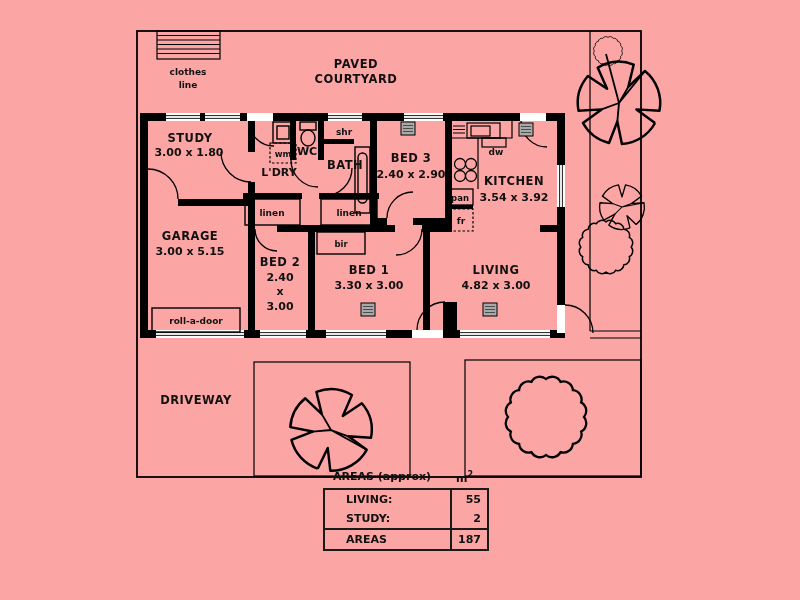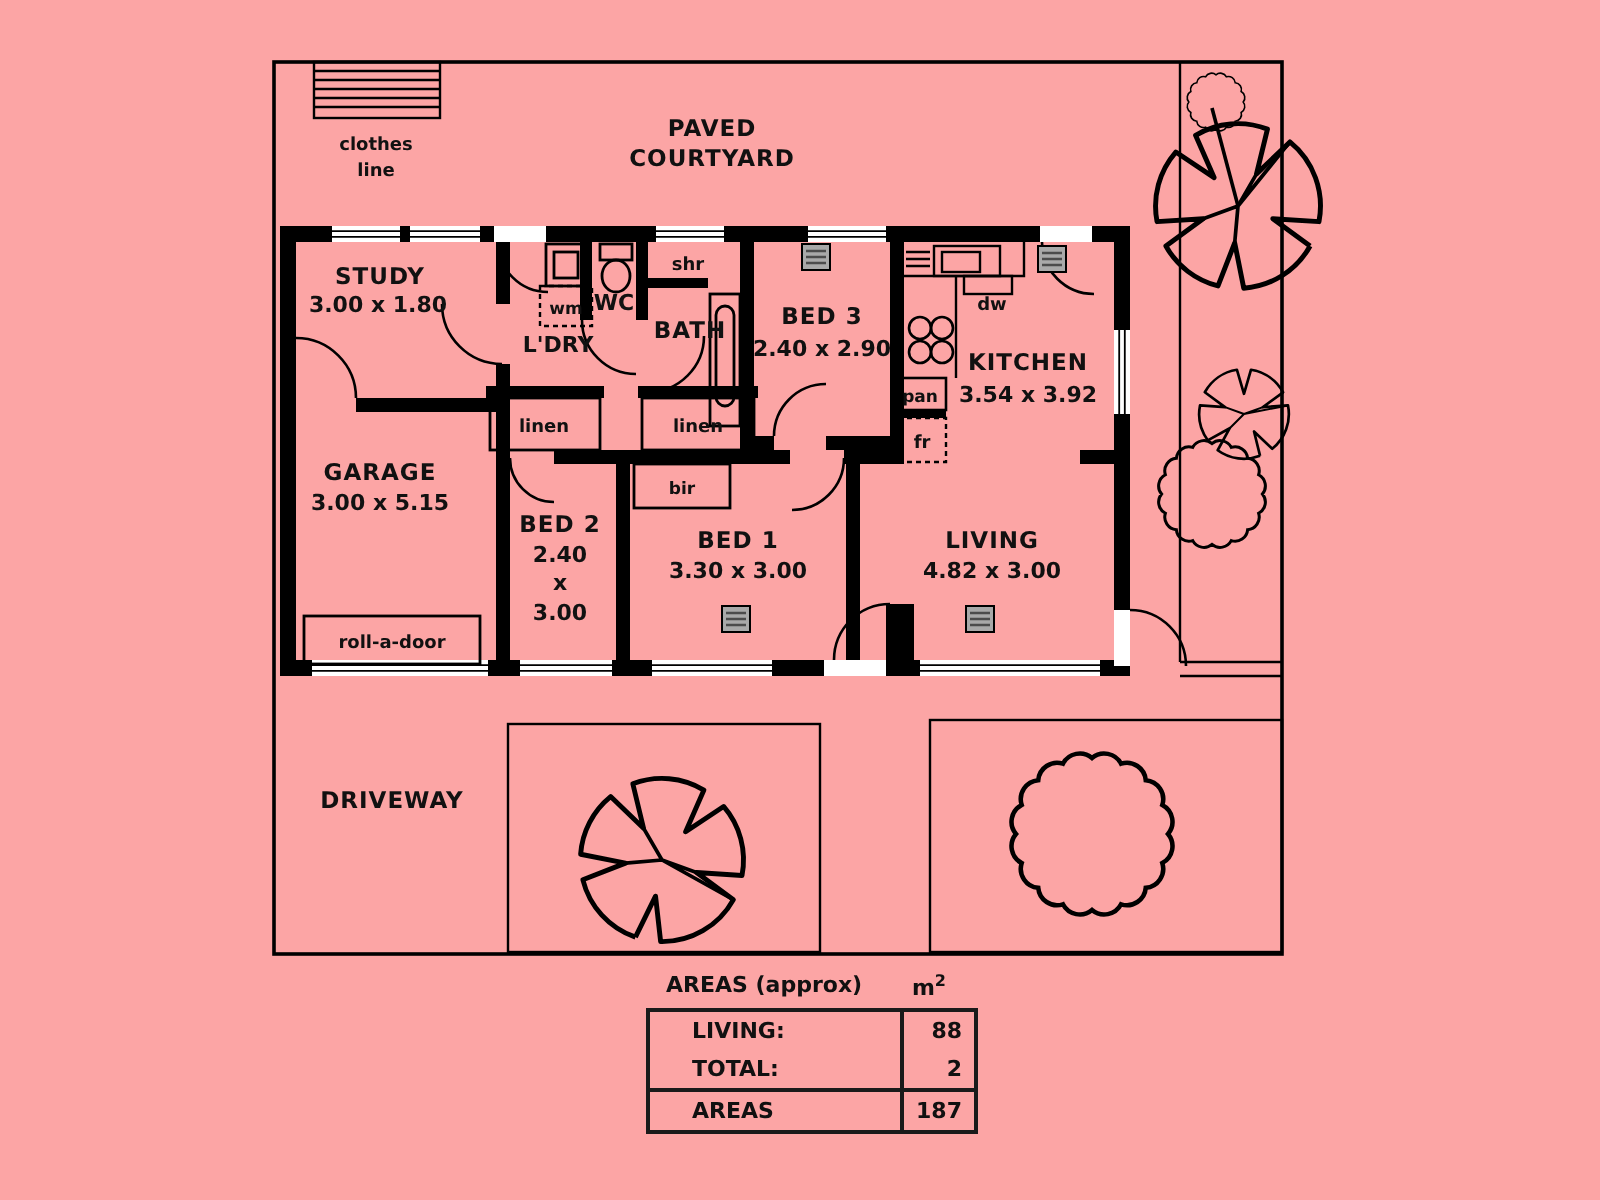--- a/index.html
+++ b/index.html
@@ -3,21 +3,21 @@
 <meta charset="utf-8">
 <style>
   html,body{margin:0;padding:0;background:#fff}
   .canvas{position:relative;width:800px;height:600px;background:#fca5a5;overflow:hidden}
   svg{position:absolute;left:0;top:0}
   svg text{font-family:"DejaVu Sans",sans-serif;font-weight:700;fill:#111}
   .t12{font-size:11.5px;letter-spacing:.5px}
   .t11{font-size:11px}
   .t9{font-size:9px}
   .t8{font-size:8.5px}
-  .areas{position:absolute;left:323px;top:486px;width:166px;
+  .areas{position:absolute;left:323px;top:470px;width:166px;
          font-family:"DejaVu Sans",sans-serif;font-weight:700;font-size:11px;color:#111}
   .areas-header{display:flex;justify-content:space-between;padding:0 16px 3px 10px}
   .areas-box{border:2px solid #1a1a1a}
   .arow{display:flex;height:19px;line-height:19px}
   .arow .lbl{width:104px;padding-left:21px;border-right:2px solid #1a1a1a}
   .arow .val{flex:1;text-align:right;padding-right:6px}
   .arow.total{border-top:2px solid #1a1a1a}
   sup{font-size:8px}
 </style>
 </head>
@@ -227,24 +227,24 @@
 </svg>
 
   <div class="areas">
     <div class="areas-header">
       <span>AREAS (approx)</span>
       <span><span>m</span><sup>2</sup></span>
     </div>
     <div class="areas-box">
       <div class="arow">
         <span class="lbl">LIVING:</span>
-        <span class="val">88</span>
+        <span class="val">55</span>
       </div>
       <div class="arow">
-        <span class="lbl">TOTAL:</span>
+        <span class="lbl">STUDY:</span>
         <span class="val">2</span>
       </div>
       <div class="arow total">
         <span class="lbl">AREAS</span>
         <span class="val">187</span>
       </div>
     </div>
   </div>
 </div>
 

